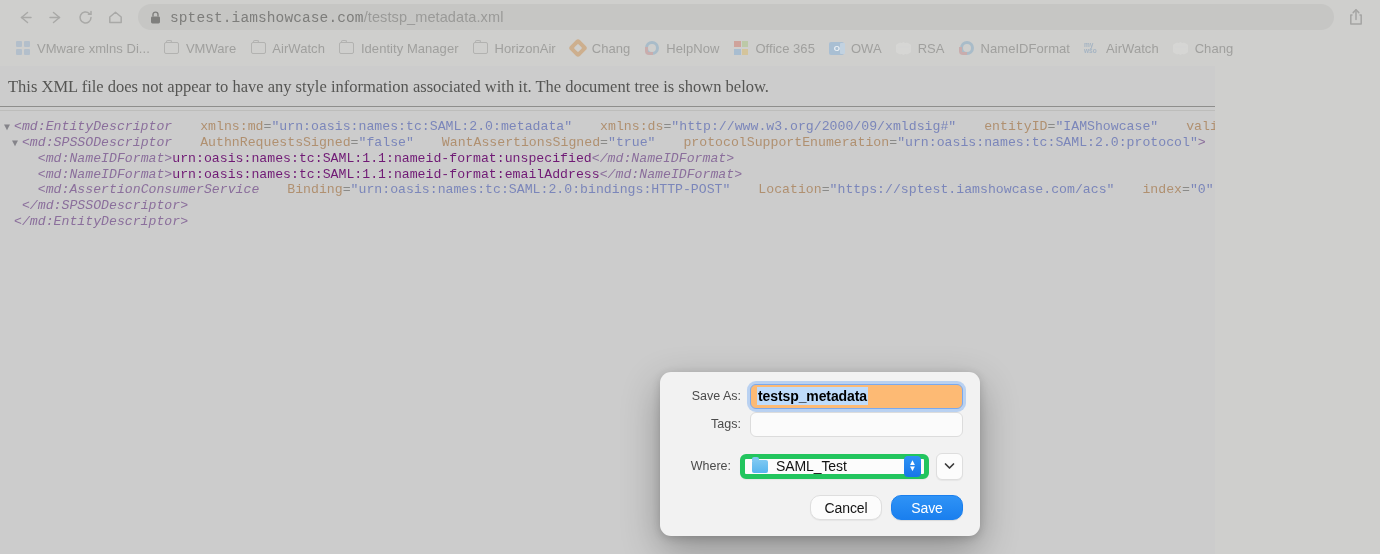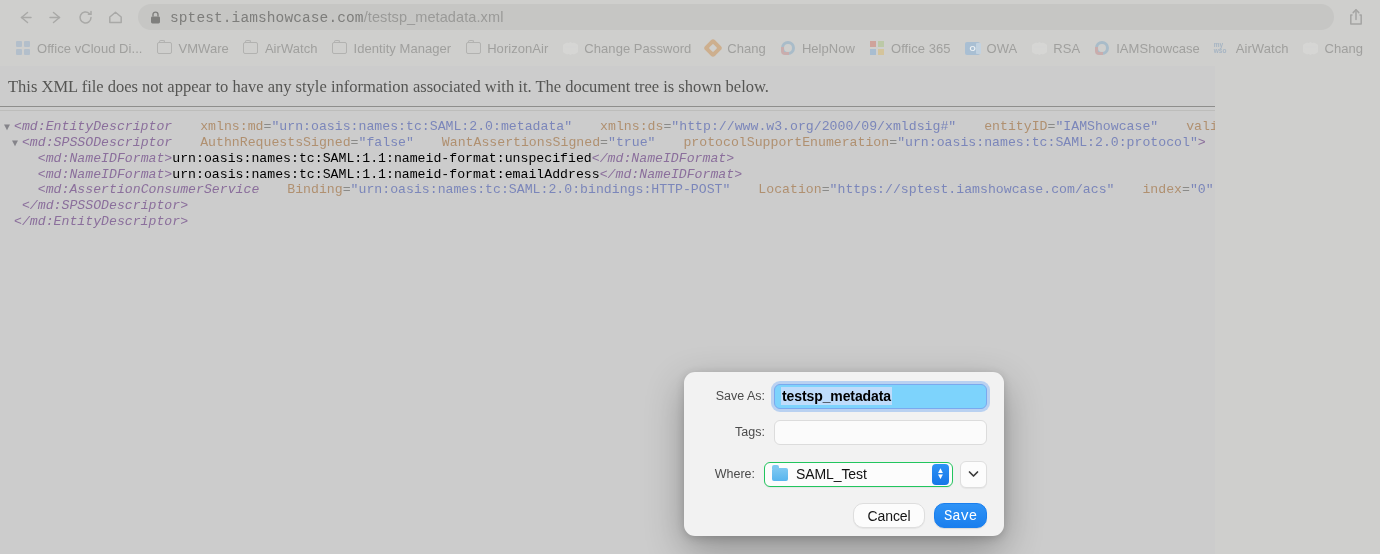--- a/index.html
+++ b/index.html
@@ -263,27 +263,27 @@
   .xml-line { white-space: pre; }
   .tw {
     color: #85848a;
     font-size: 10px;
     display: inline-block;
     width: 10px;
   }
   .tag   { color: #8b6f9c; font-style: italic; }
   .attr  { color: #b09070; margin-left: 20px; }
   .val   { color: #7b86ba; }
-  .txt   { color: #000000; margin-top: 12px; }
+  .txt   { color: #701a75; margin-top: 12px; }
   .eq    { color: #8a8a88; }
 
   
   .dialog {
     position: absolute;
-    left: 684px;
+    left: 660px;
     top: 372px;
     width: 320px;
     height: 164px;
     background: #f2f2f2;
     border-radius: 11px;
     box-shadow: 0 14px 38px rgba(0,0,0,0.30), 0 2px 8px rgba(0,0,0,0.16);
     box-sizing: border-box;
   }
 
   .dlg-row {
@@ -299,56 +299,56 @@
     color: #4b4b4b;
     padding-right: 9px;
     flex: 0 0 auto;
     font-family: "Liberation Sans", sans-serif;
   }
 
   .row-saveas { height: 26px; margin-top: 11px; }
   .saveas-field {
     flex: 1 1 auto;
     height: 25px;
-    background: #7dd3fc;
+    background: #fdba74;
     border: 1px solid #7aa9ee;
     border-radius: 6px;
     box-shadow: 0 0 0 3px rgba(92,156,240,0.38);
     display: flex;
     align-items: center;
     padding: 0 6px;
     box-sizing: border-box;
     text-align: center;
   }
   .saveas-value {
     font-size: 14px;
     color: #000;
     font-weight: bold;
     background: #bfdcfb;
     padding: 1px 1px;
     font-family: "Liberation Sans", sans-serif;
     letter-spacing: -0.1px;
   }
 
-  .row-tags { height: 26px; margin-top: 10px; }
+  .row-tags { height: 26px; margin-top: 2px; }
   .tags-field {
     flex: 1 1 auto;
     height: 25px;
     background: #fbfbfb;
     border: 1px solid #dcdcdc;
     border-radius: 6px;
     box-sizing: border-box;
   }
 
   .row-where { height: 26px; margin-top: 16px; padding-left: 7px; }
   .where-popup {
     flex: 1 1 auto;
     height: 25px;
     background: #fcfcfc;
-    border: 1px solid #22c55e;
+    border: 5px solid #22c55e;
     border-radius: 6px;
     box-shadow: 0 1px 1px rgba(0,0,0,0.05);
     display: flex;
     align-items: center;
     padding: 0 3px 0 7px;
     box-sizing: border-box;
     position: relative;
   }
   .folder-blue {
     width: 16px; height: 13px;
@@ -422,26 +422,25 @@
     letter-spacing: -0.1px;
   }
   .btn-cancel {
     width: 72px;
     background: #fcfcfc;
     border: 1px solid #dedede;
     color: #151515;
     box-shadow: 0 1px 1px rgba(0,0,0,0.05);
   }
   .btn-save {
-    width: 53px;
+    width: 72px;
     background: linear-gradient(#2f93f6, #1a7fee);
     color: #ffffff;
     border: 1px solid #1a7fee;
     box-shadow: 0 1px 1px rgba(0,0,0,0.10);
-    font-family: Liberation Mono, monospace;
   }
 </style>
 </head>
 <body>
 
 <div id="root">
 
   <div class="chrome">
 
     <div class="toolbar">
@@ -496,21 +495,21 @@
 
       <div class="bm">
         <span class="bm-icon">
             <span class="ic-grid">
               <i></i>
               <i></i>
               <i></i>
               <i></i>
             </span>
           </span>
-        <span class="bm-label">Office vCloud Di...</span>
+        <span class="bm-label">VMware xmlns Di...</span>
       </div>
 
       <div class="bm">
         <span class="bm-icon">
             <span class="ic-folder"></span>
           </span>
         <span class="bm-label">VMWare</span>
       </div>
 
       <div class="bm">
@@ -527,30 +526,20 @@
         <span class="bm-label">Identity Manager</span>
       </div>
 
       <div class="bm">
         <span class="bm-icon">
             <span class="ic-folder"></span>
           </span>
         <span class="bm-label">HorizonAir</span>
       </div>
 
-      <div class="bm">
-        <span class="bm-icon ic-globe">
-          <svg width="15" height="15" viewBox="0 0 15 15" fill="none" stroke="currentColor" stroke-width="1.3">
-            <circle cx="7.5" cy="7.5" r="6.4" fill="#b4b4b2" stroke="none"></circle>
-            <path d="M7.5 1.1 a9 6.4 0 0 0 0 12.8 a9 6.4 0 0 0 0 -12.8" fill="#d6d6d4" stroke="none"></path>
-            <path d="M1.3 5.6 H13.7 M1.3 9.4 H13.7" stroke="#d6d6d4" stroke-width="1"></path>
-          </svg>
-        </span>
-        <span class="bm-label">Change Password</span>
-      </div>
 
       <div class="bm">
         <span class="bm-icon">
             <span class="ic-diamond"></span>
           </span>
         <span class="bm-label">Chang</span>
       </div>
 
       <div class="bm">
         <span class="bm-icon">
@@ -586,21 +575,21 @@
             <path d="M1.3 5.6 H13.7 M1.3 9.4 H13.7" stroke="#d6d6d4" stroke-width="1"></path>
           </svg>
         </span>
         <span class="bm-label">RSA</span>
       </div>
 
       <div class="bm">
         <span class="bm-icon">
             <span class="ic-ring"></span>
           </span>
-        <span class="bm-label">IAMShowcase</span>
+        <span class="bm-label">NameIDFormat</span>
       </div>
 
       <div class="bm">
         <span class="bm-icon">
             <span class="ic-mywso">
               <span>my</span>
               <span>wso</span>
             </span>
           </span>
         <span class="bm-label">AirWatch</span>

